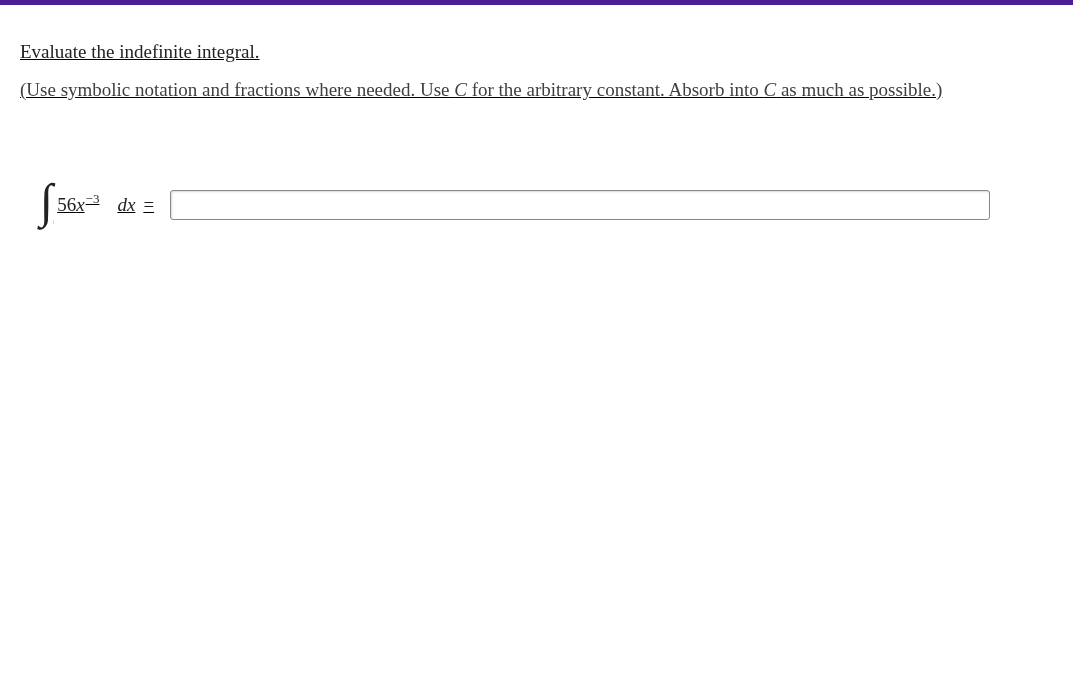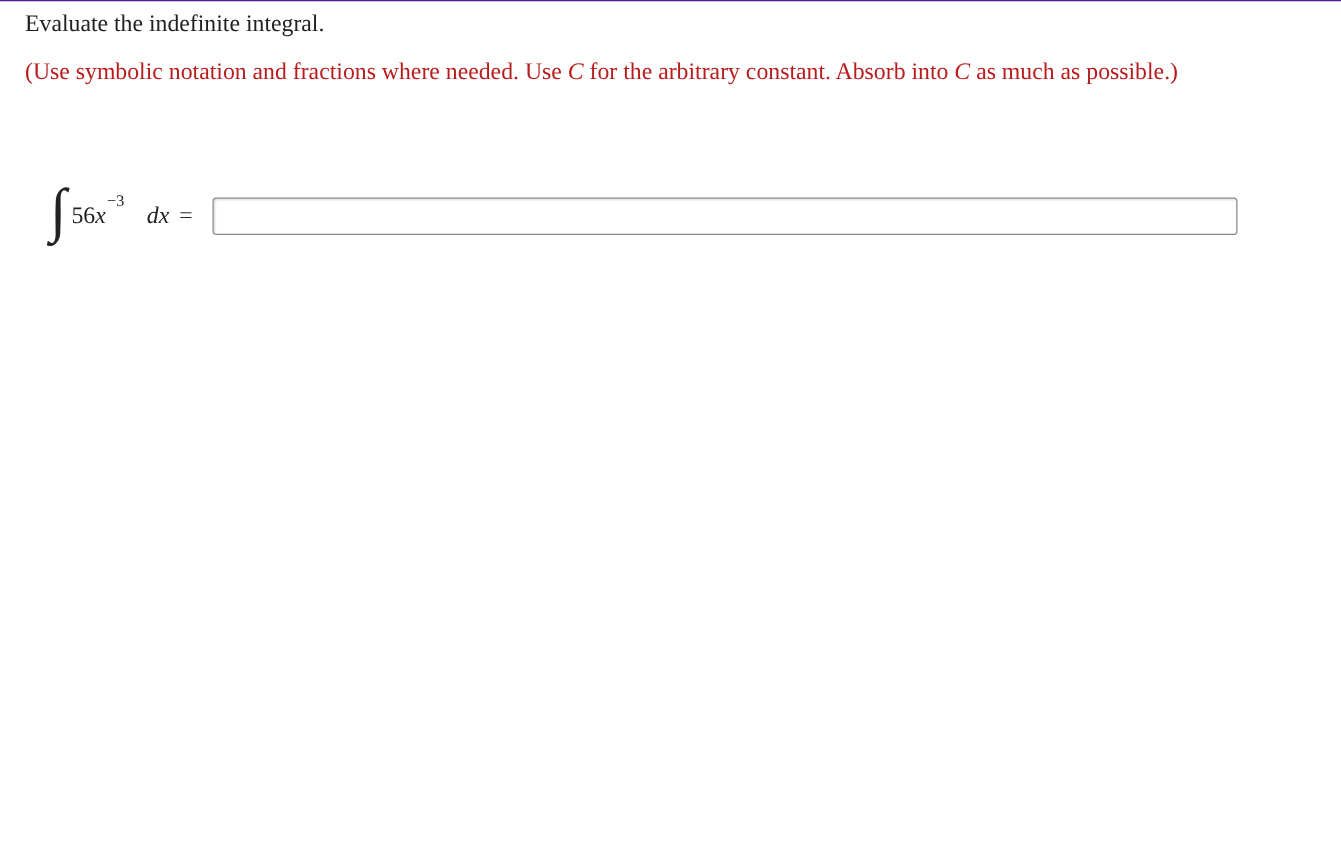--- a/index.html
+++ b/index.html
@@ -9,32 +9,33 @@
     }
     body {
       font-family: Georgia, 'Times New Roman', serif;
       background: #ffffff;
       width: 1073px;
       height: 693px;
       padding: 0;
       position: relative;
     }
     .container {
-      border-top: 1px solid #4c1d95;
-      padding: 8px 20px 0 20px;
+      border-top: 5px solid #4c1d95;
+      padding: 36px 20px 0 20px;
+      text-decoration: underline;
     }
     .instruction-1 {
       font-size: 19px;
       color: #222;
       margin-bottom: 16px;
       font-weight: normal;
     }
     .instruction-2 {
       font-size: 19px;
-      color: #b91c1c;
+      color: #404040;
       margin-bottom: 80px;
       font-weight: normal;
     }
     .italic {
       font-style: italic;
     }
     .problem-row {
       display: flex;
       align-items: center;
       gap: 14px;
@@ -48,21 +49,21 @@
     }
     .integral-sign {
       font-size: 48px;
       line-height: 1;
       margin-right: 4px;
       position: relative;
       top: -4px;
     }
     .integrand {
       display: inline-flex;
-      align-items: flex-start;
+      align-items: flex-end;
       font-size: 19px;
     }
     .coef {
       font-size: 19px;
     }
     .var {
       font-style: italic;
       font-size: 19px;
     }
     .exp {

